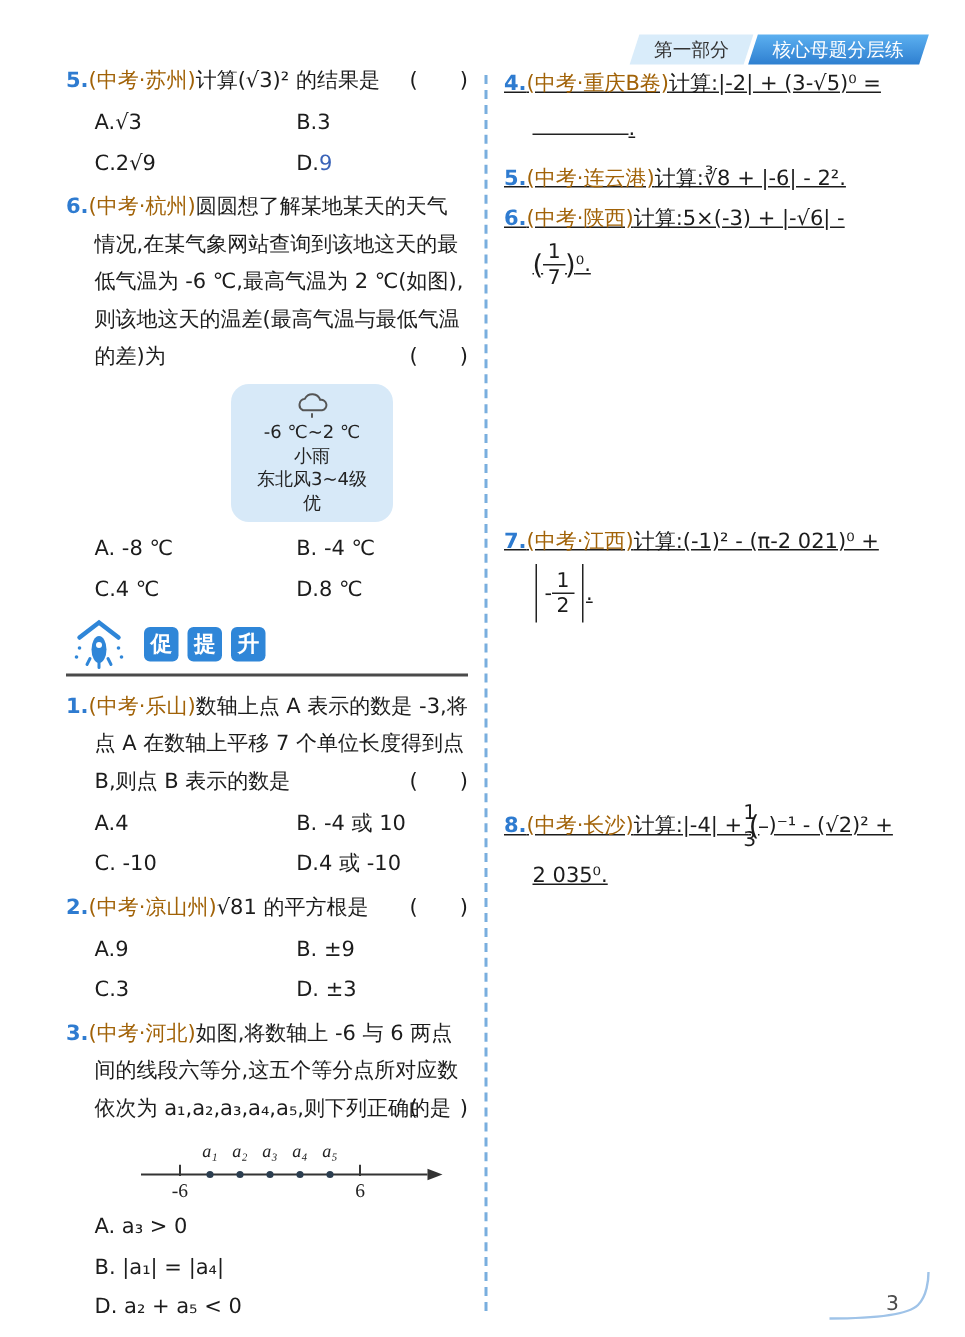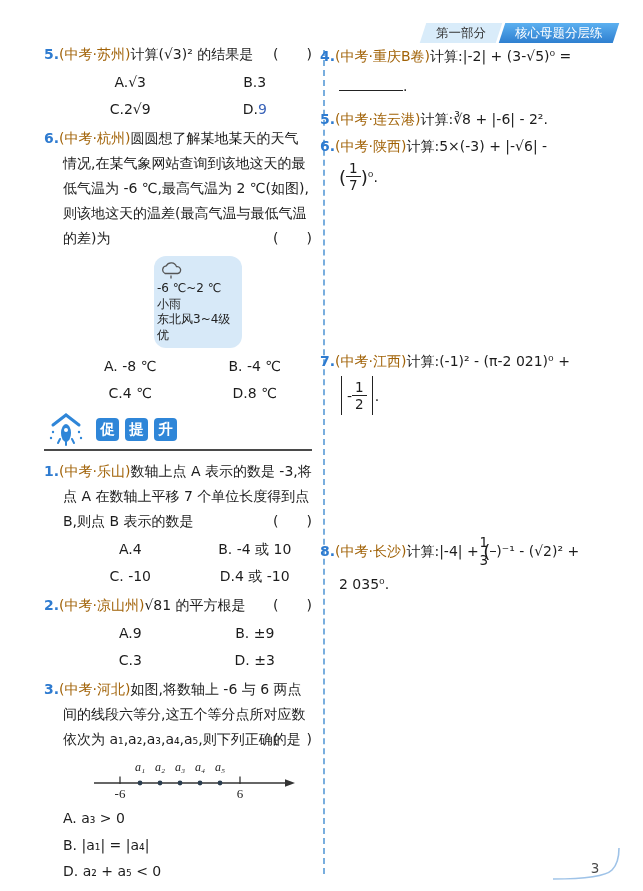--- a/index.html
+++ b/index.html
@@ -16,37 +16,37 @@
   
   .header-badges { position: absolute; top: 23px; right: 28px; display: flex; }
   .badge { transform: skewX(-18deg); padding: 2px 13px; font-size: 12.5px; line-height: 16px; }
   .badge > span { display: inline-block; transform: skewX(18deg); }
   .badge-part { background: #d9ecfa; color: #333; margin-right: 3px; }
   .badge-section { background: linear-gradient(180deg, #5cb0f0, #2e7fd0); color: #fff; }
 
   
   .divider { position: absolute; left: 323px; top: 50px; height: 824px; width: 0; border-left: 2px dashed #79aede; }
   .col-left  { position: absolute; left: 44px;  top: 42px; width: 268px; }
-  .col-right { position: absolute; left: 320px; top: 44px; width: 274px; }
+  .col-right { position: absolute; left: 336px; top: 44px; width: 274px; text-decoration: underline; }
 
   
   .qpara { position: relative; padding-left: 19px; text-indent: -19px; line-height: 25px; margin-bottom: 2px; }
   .qnum  { color: #2e7bd0; font-weight: bold; }
   .qsrc  { color: #a16207; }
   .paren { position: absolute; right: 0; bottom: 0; text-indent: 0; }
 
-  .opts2 { display: grid; grid-template-columns: 54% 46%; padding-left: 19px; line-height: 27px; margin-bottom: 3px; text-align: center; }
+  .opts2 { display: grid; grid-template-columns: 54% 46%; padding-left: 19px; line-height: 27px; margin-bottom: 3px; }
   .opts1 { padding-left: 19px; line-height: 26.5px; }
   .ans-blue { color: #3a63b8; }
 
   
   .weather-card {
-    width: 88px; margin: 5px 0 5px 110px;
+    width: 108px; margin: 5px 0 5px 110px;
     background: #d7e9f8; border-radius: 12px;
-    padding: 6px 3px 5px;
+    text-align: center; padding: 6px 3px 5px;
     font-size: 12px; line-height: 15.5px; color: #222;
   }
   .weather-card .wicon { line-height: 0; margin-bottom: 2px; }
 
   
   .section-head {
     display: flex; align-items: center;
     border-bottom: 2px solid #4a4a4a;
     padding: 2px 0 3px 2px; margin: 2px 0 8px;
   }

